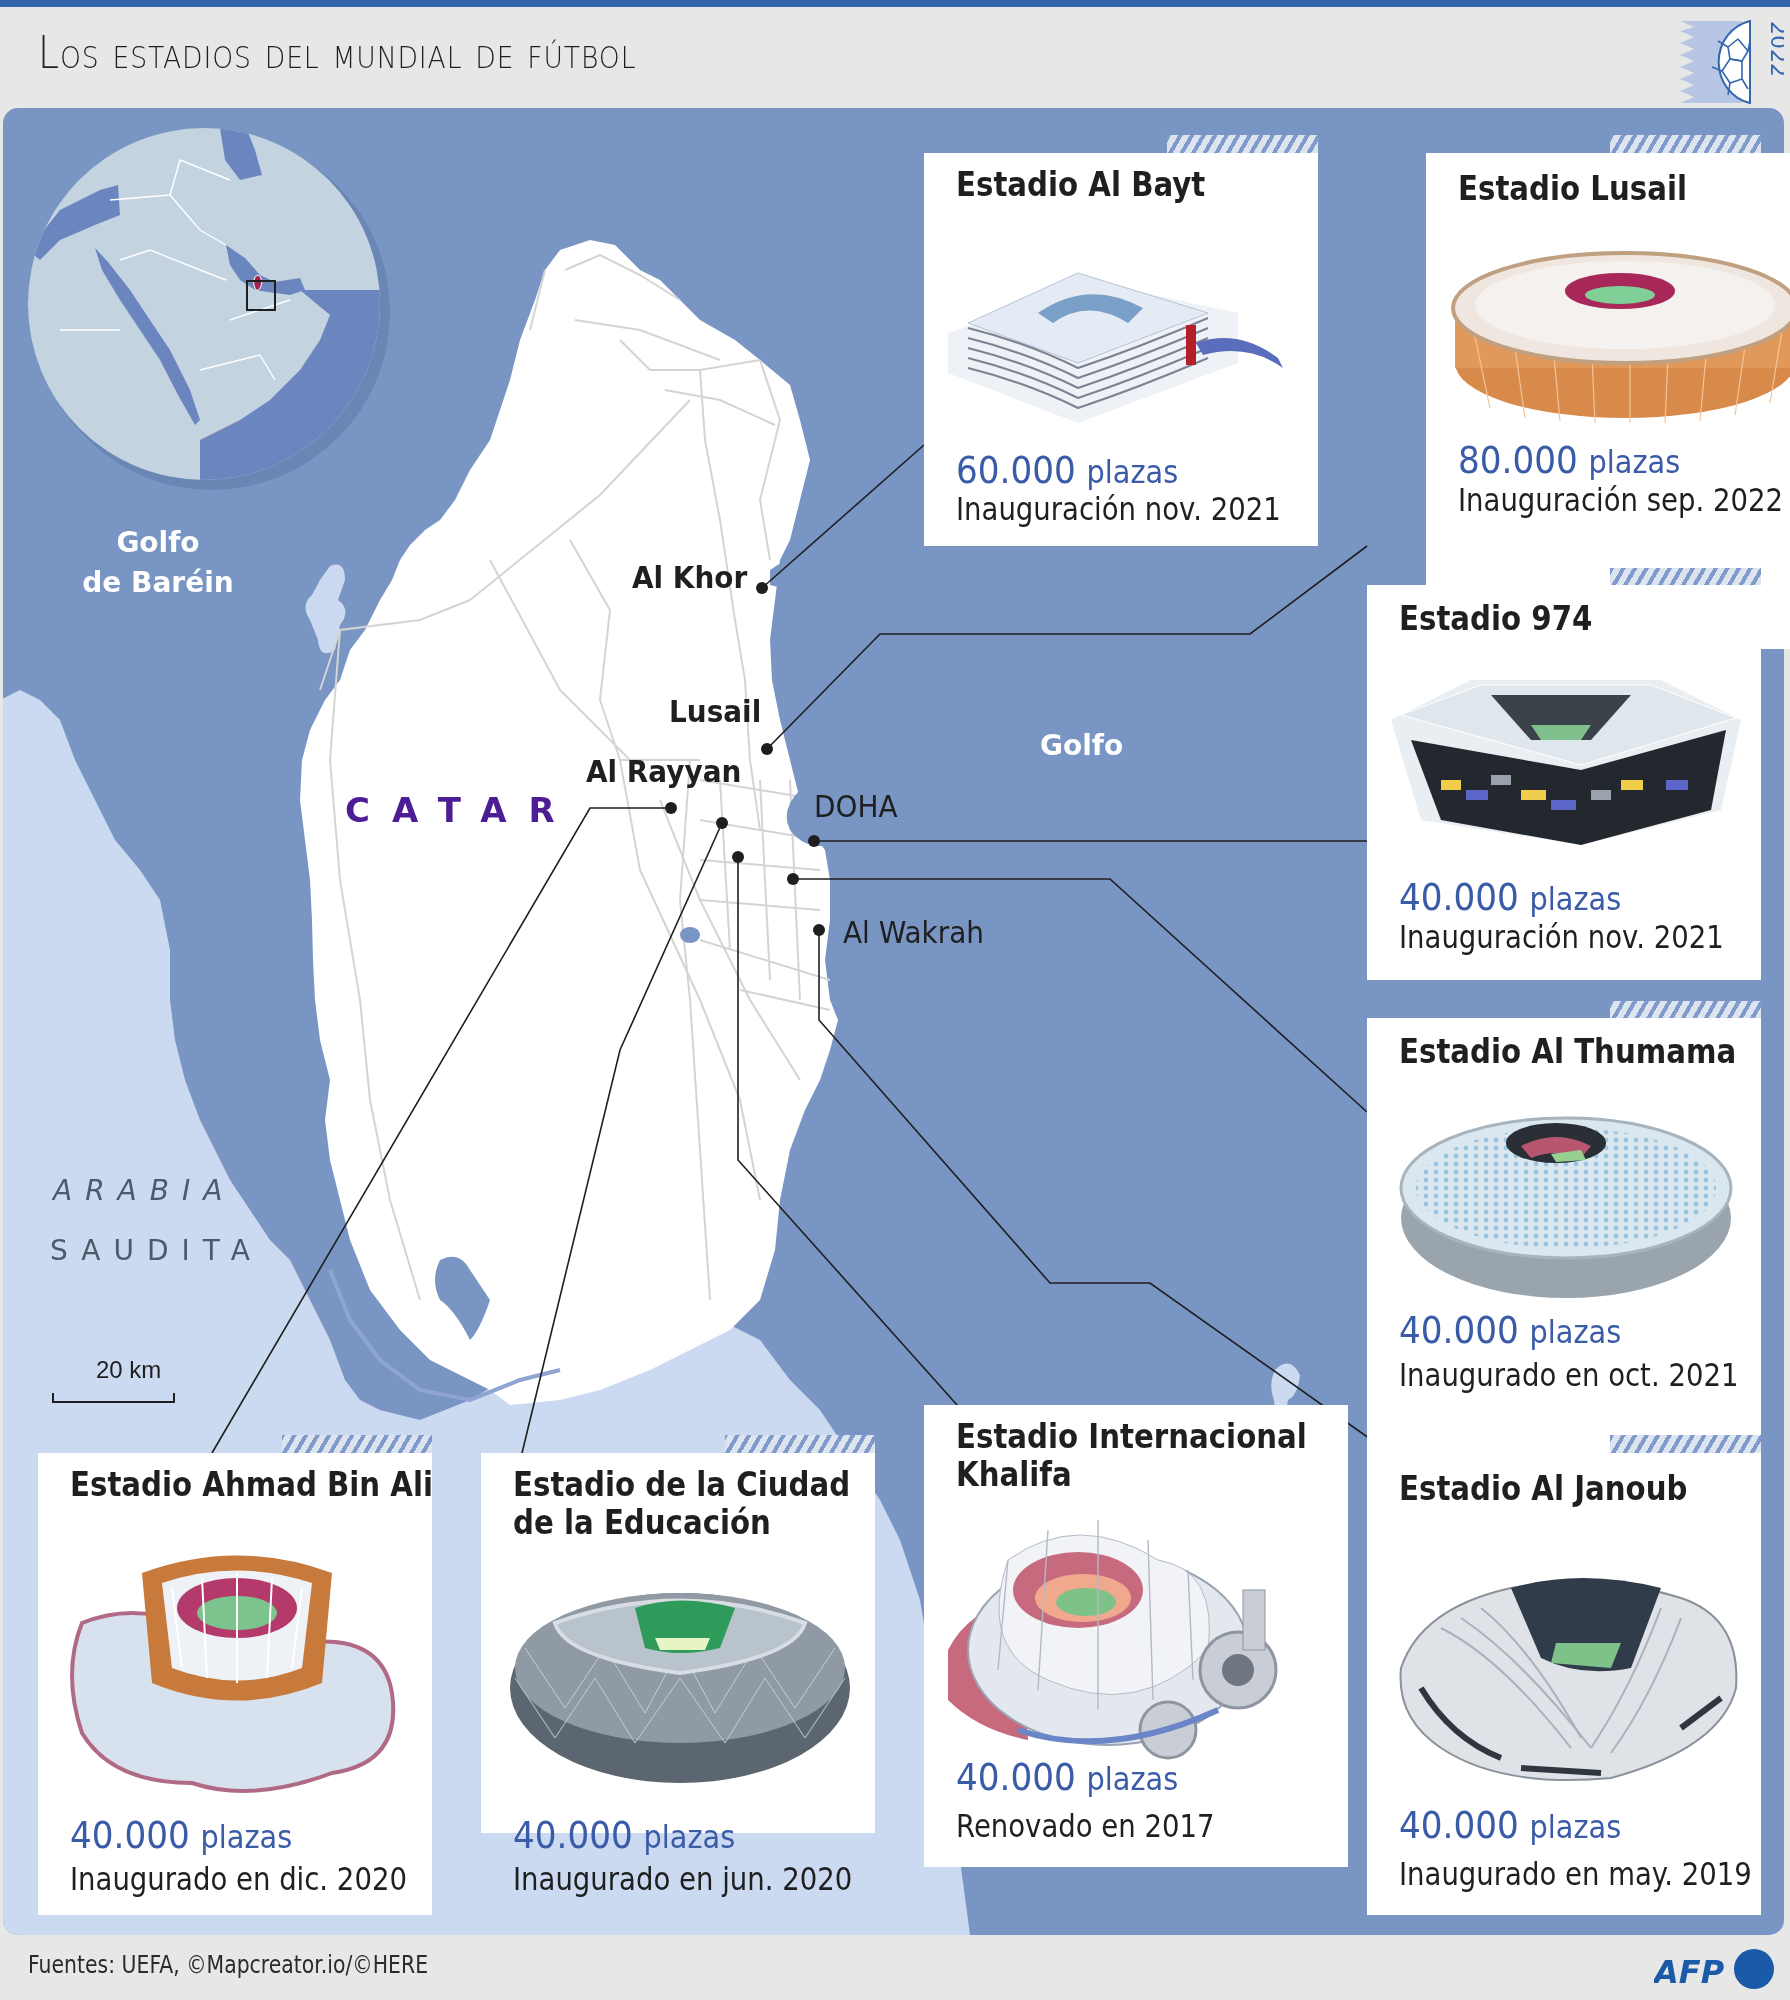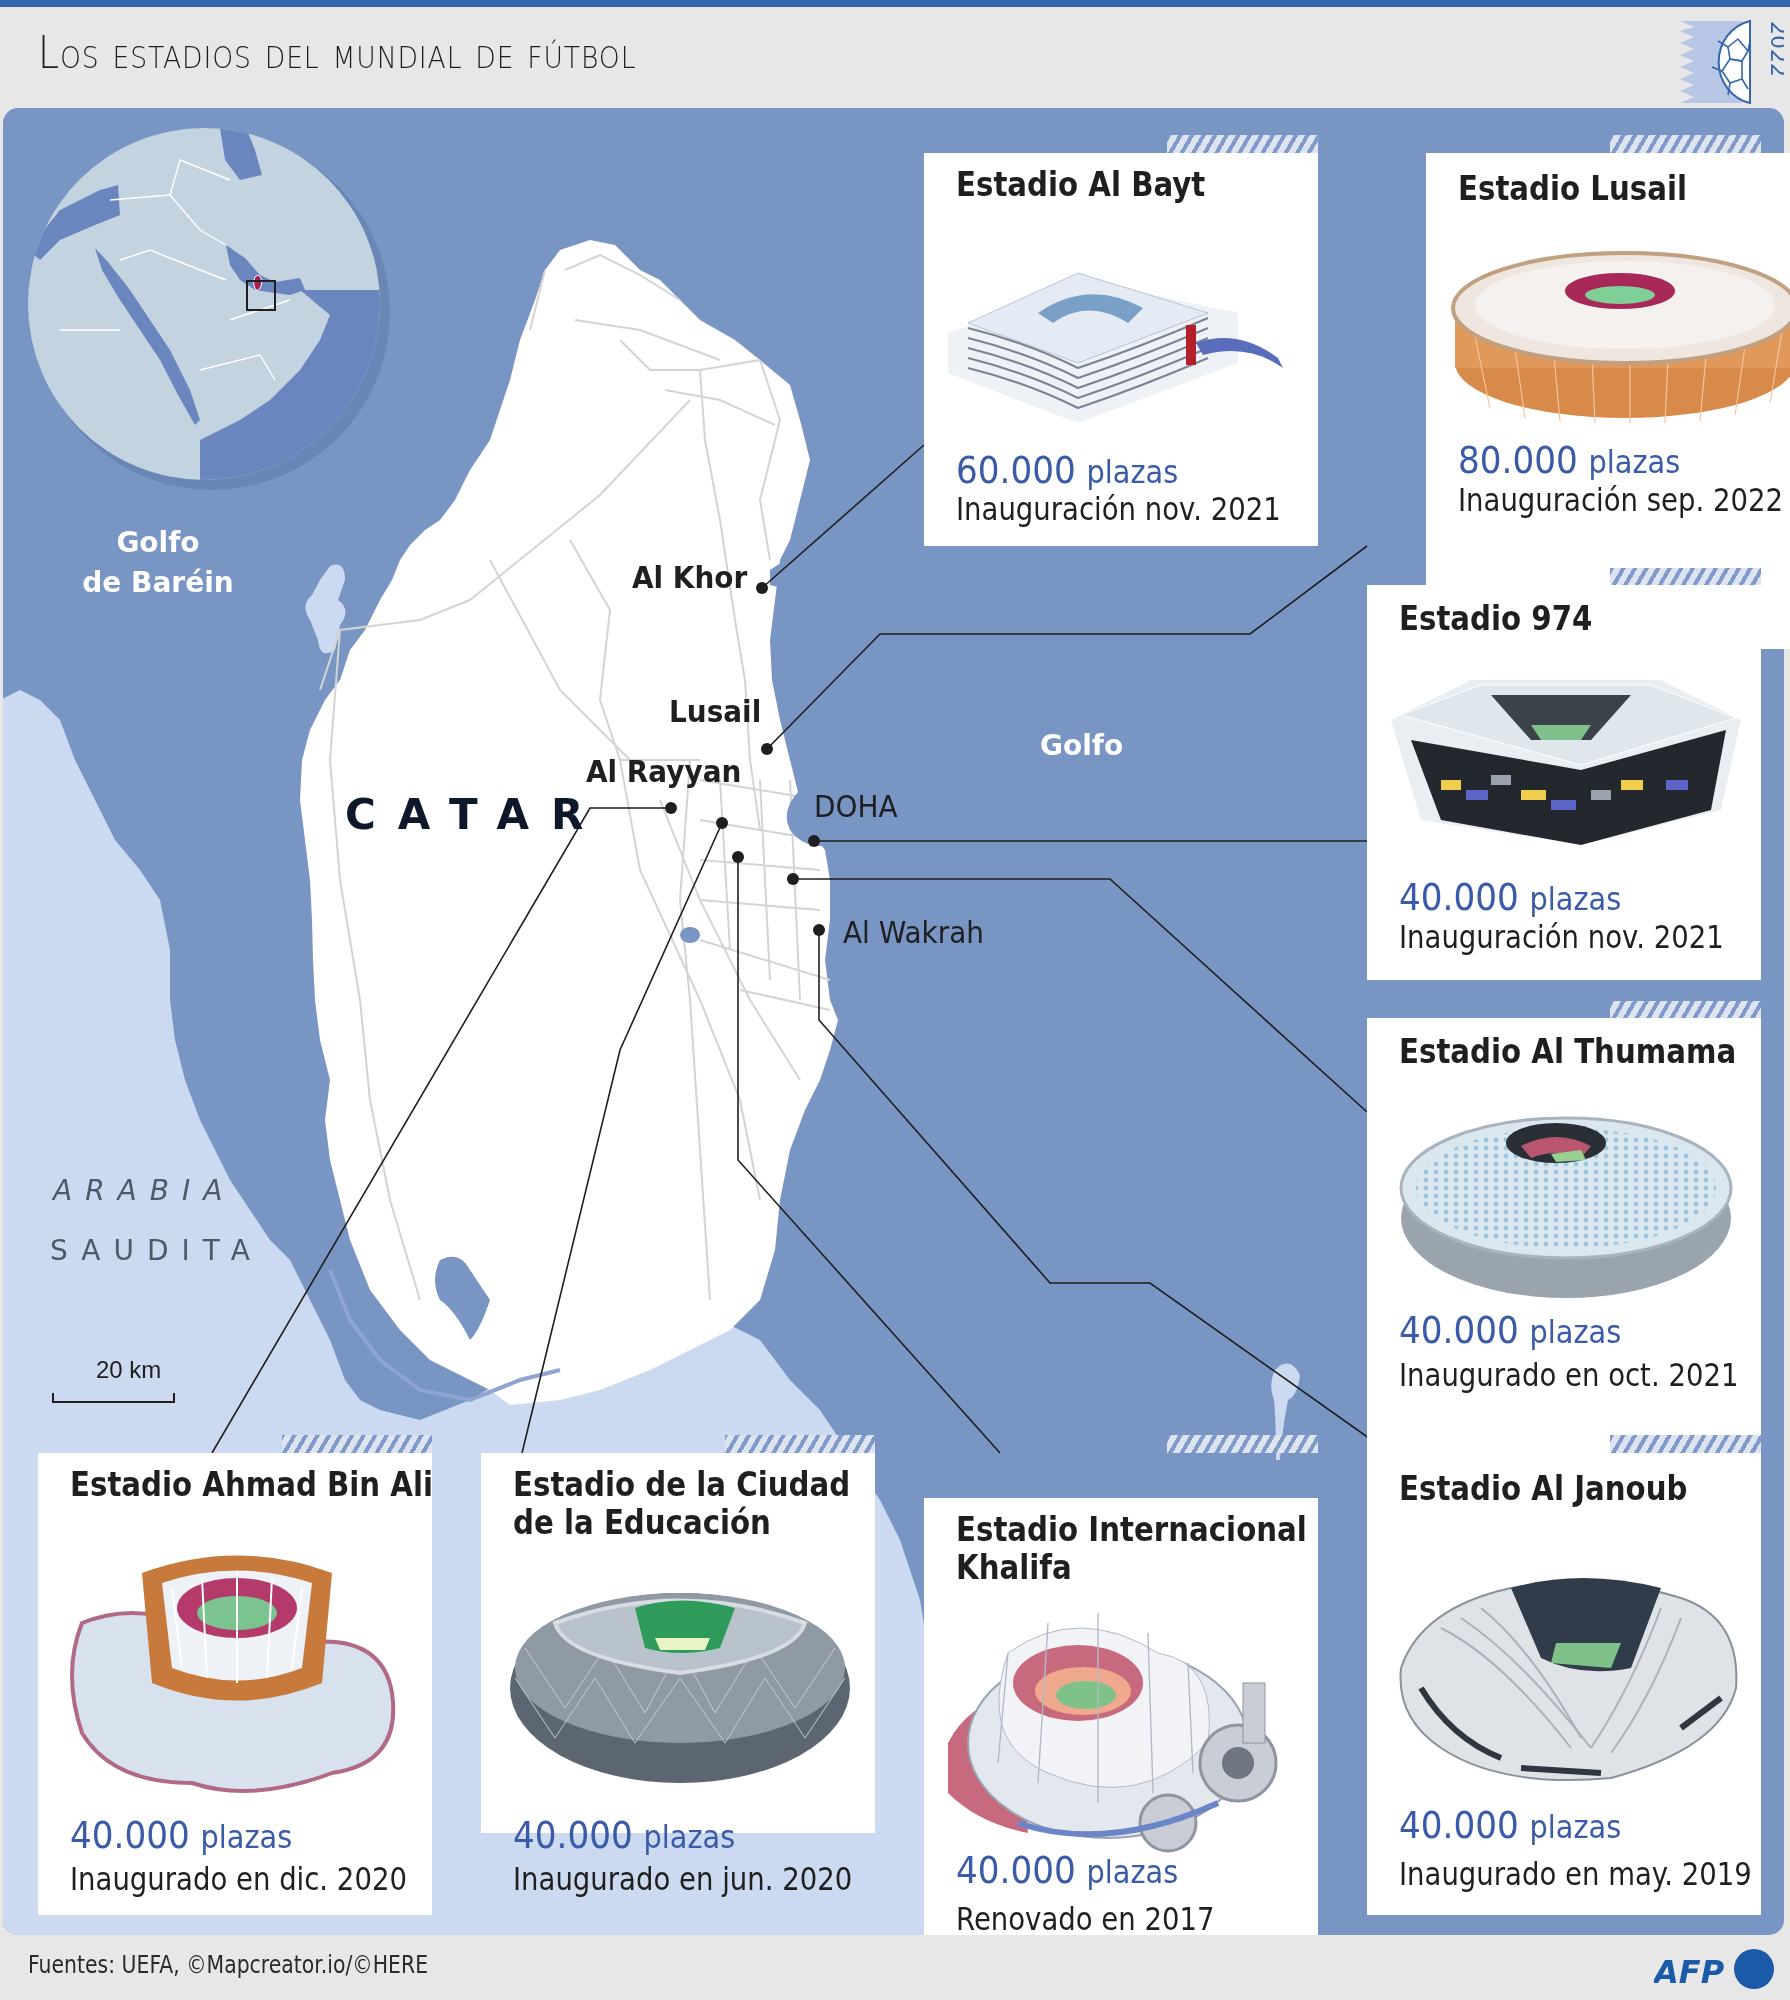--- a/index.html
+++ b/index.html
@@ -10,21 +10,21 @@
   .header { position: absolute; left: 0; top: 7px; width: 1790px; height: 101px; background: #e7e7e7; }
   .title { position: absolute; left: 38px; top: 20px; font-family: "DejaVu Sans", sans-serif; font-weight: 300; font-size: 44px; letter-spacing: 1px; color: #1f1f1f; font-variant: small-caps; transform: scaleX(0.86); transform-origin: left center; }
   .logo { position: absolute; left: 1672px; top: 10px; width: 112px; height: 90px; }
 
   .map { position: absolute; left: 3px; top: 108px; width: 1781px; height: 1827px; background: #7895c4; overflow: hidden; border-radius: 15px; }
   .map svg.base { position: absolute; left: -3px; top: -108px; }
 
   .label { position: absolute; white-space: nowrap; }
   .city { font-weight: bold; font-size: 31px; color: #1f1f1f; font-family: "DejaVu Sans", sans-serif; transform: scaleX(0.9); transform-origin: left center; }
   .sea { font-weight: bold; font-size: 28px; color: #ffffff; text-align: center; font-family: "DejaVu Sans", sans-serif; line-height: 40px; }
-  .country { font-weight: bold; font-size: 42px; letter-spacing: 22px; color: #0f172a; font-family: "DejaVu Sans", sans-serif; }
+  .country { font-weight: bold; font-size: 34px; letter-spacing: 22px; color: #4c1d95; font-family: "DejaVu Sans", sans-serif; }
   .neighbor { font-size: 28px; letter-spacing: 13px; color: #4e5a68; font-family: "DejaVu Sans", sans-serif; }
   .scale-text { font-size: 24px; color: #1f1f1f; }
   .scale-bar { position: absolute; border: 2px solid #1f1f1f; border-top: none; height: 10px; }
 
   .card { position: absolute; background: #ffffff; }
   .stripe { position: absolute; height: 18px; background: repeating-linear-gradient(-60deg, #dce4ef 0 6px, #7f9acb 6px 10px); }
   .card-title { position: absolute; left: 32px; top: 14px; right: 10px; font-weight: bold; font-size: 34px; line-height: 38px; color: #1f1f1f; font-family: "DejaVu Sans", sans-serif; transform: scaleX(0.86); transform-origin: left top; width: 116%; }
   .card-cap { position: absolute; left: 32px; font-size: 38px; color: #3a5ba8; font-family: "DejaVu Sans", sans-serif; transform: scaleX(0.9); transform-origin: left center; white-space: nowrap; }
   .card-cap .unit { font-size: 32px; }
   .card-date { position: absolute; left: 32px; font-size: 32px; color: #1f1f1f; font-family: "DejaVu Sans", sans-serif; transform: scaleX(0.86); transform-origin: left center; white-space: nowrap; }
@@ -262,21 +262,21 @@
       </g>
     <path d="M60,55 Q185,10 310,55 Q300,90 185,105 Q70,90 60,55 Z" fill="#b8c3cc" stroke="#d7dde3" stroke-width="4"></path>
     <path d="M140,40 Q185,25 240,40 L225,80 Q185,90 150,80 Z" fill="#2f9b5a"></path>
     <path d="M160,70 L215,70 210,82 165,82 Z" fill="#e8f4c4"></path>
   </svg>
   <div class="card-cap" style="top:360px;"><span>40.000</span> <span class="unit">plazas</span></div>
   <div class="card-date" style="top:407px;">Inaugurado en jun. 2020</div>
 </div>
 
 <div class="stripe" style="left:1167px; top:1435px; width:151px;"></div>
-<div class="card" style="left:924px; top:1498px; width:394px; height:462px;">
+<div class="card" style="left:924px; top:1405px; width:424px; height:462px;">
   <div class="card-title" style="top:12px;">
     <div>Estadio Internacional</div>
     <div>Khalifa</div>
   </div>
   <svg class="card-art" style="top:95px; height:270px;" viewBox="0 0 370 270">
     <path d="M10,150 Q30,110 80,100 L90,240 Q40,230 10,200 Z" fill="#c86a7e"></path>
     <ellipse cx="170" cy="150" rx="140" ry="95" fill="#e3e7ee" stroke="#9aa3b3" stroke-width="2"></ellipse>
     <path d="M70,60 Q140,10 220,60 Q280,70 270,150 Q200,220 110,180 Q40,150 70,60 Z" fill="#f1f3f7" stroke="#b3bac7"></path>
     <ellipse cx="140" cy="90" rx="65" ry="38" fill="#c86a7e"></ellipse>
     <ellipse cx="145" cy="98" rx="48" ry="24" fill="#f0a98d"></ellipse>

